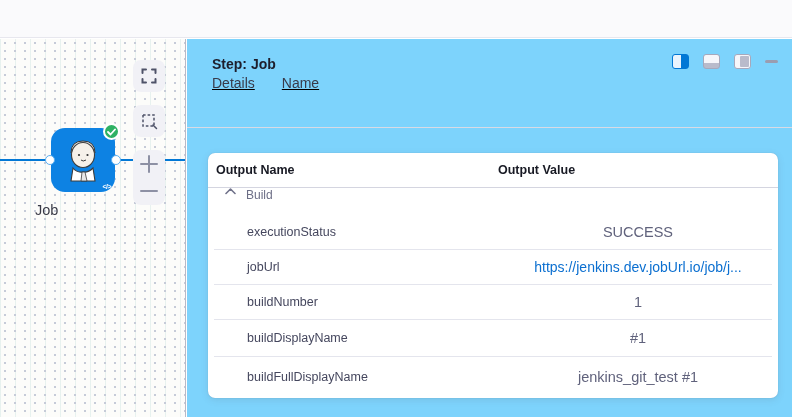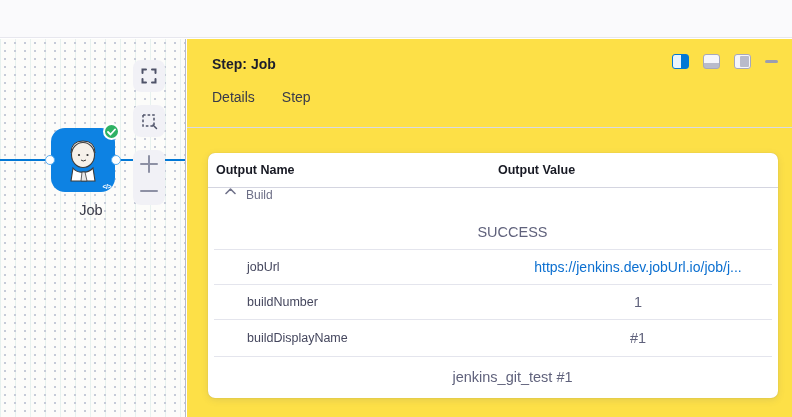--- a/index.html
+++ b/index.html
@@ -16,41 +16,41 @@
       linear-gradient(to right, rgba(199,225,221,0.38) 1px, transparent 1px);
     background-size:10px 8px, 15px 15px;
     border-right:1px solid #b8bac7; }
   .edge-line { position:absolute; left:0; top:120px; width:100%; height:2px; background:#0278d5; }
   .node { position:absolute; left:51px; top:89px; width:64px; height:64px; background:#0d82e3; border-radius:14px; cursor:pointer; }
   .node svg.jenkins { position:absolute; left:12px; top:9px; }
   .badge { position:absolute; right:-5px; top:-5px; width:17px; height:17px; border-radius:50%; background:#2eb163; border:2px solid #fff; display:flex; align-items:center; justify-content:center; }
   .code-glyph { position:absolute; right:4px; bottom:2px; color:#fff; font-size:7px; font-weight:bold; letter-spacing:-0.5px; }
   .port { position:absolute; top:50%; width:10px; height:10px; margin-top:-5px; background:#fff; border:1.5px solid #59aef0; border-radius:50%; }
   .port-left { left:-6px; } .port-right { right:-6px; }
-  .node-label { position:absolute; left:59px; top:163px; width:64px; text-align:center; font-size:14.5px; color:#383946; }
+  .node-label { position:absolute; left:35px; top:163px; width:64px; text-align:left; font-size:14.5px; color:#383946; }
 
   .canvas-toolbar { position:absolute; left:133px; top:21px; width:32px; }
   .tool-btn { width:32px; height:32px; background:#f1f1f6; border:none; border-radius:8px; display:flex; align-items:center; justify-content:center; cursor:pointer; }
   .tool-btn + .tool-btn, .zoom-group { margin-top:13px; }
   .zoom-group { width:32px; height:55px; background:#f1f1f6; border-radius:8px; display:flex; flex-direction:column; position:relative; z-index:2; }
   .zoom-group button { flex:1; background:transparent; border:none; display:flex; align-items:center; justify-content:center; cursor:pointer; }
 
   
-  .panel { position:absolute; left:187px; top:39px; width:605px; height:378px; background:#fde047; }
+  .panel { position:absolute; left:187px; top:39px; width:605px; height:378px; background:#7dd3fc; }
   .panel-title { position:absolute; left:25px; top:17px; font-size:14px; font-weight:700; color:#1d1e2c; }
   .view-controls { position:absolute; right:14px; top:15px; display:flex; align-items:center; gap:14px; }
   .vc { display:inline-block; cursor:pointer; }
   .vc-split { width:17px; height:15px; border-radius:3px; }
   .vc1 { border:1.5px solid #0278d5; background:linear-gradient(to right, #eaf4fd 50%, #0278d5 50%); }
   .vc2 { border:1.5px solid #a6a8bc; background:linear-gradient(to bottom, #f6f6fa 58%, #b9bbcb 58%); }
   .vc3 { border:1.5px solid #a6a8bc; background:#f6f6fa; position:relative; }
   .vc3 .inner { position:absolute; right:1px; top:1px; bottom:1px; width:58%; background:#b9bbcb; border-radius:1px; }
   .vc-min { width:13px; height:2.5px; background:#9b9db0; border-radius:2px; }
 
-  .tabs { position:absolute; left:25px; top:50px; display:flex; }
+  .tabs { position:absolute; left:25px; top:36px; display:flex;text-decoration:underline; }
   .tab { position:relative; margin-right:27px; padding-bottom:13px; font-size:14px; color:#383a4a; cursor:pointer; }
   .tab.active { font-weight:700; color:#14151f; }
   .tab.active::after { content:""; position:absolute; left:-6px; right:-6px; bottom:-1px; height:3px; background:#0278d5; border-radius:3px; }
   .tabs-border { position:absolute; left:0; top:88px; width:100%; height:1px; background:#d9dae4; }
 
   
   .card { position:absolute; left:21px; top:114px; width:570px; height:245px; background:#fff; border-radius:7px;
     box-shadow:0 0 1px rgba(40,41,61,0.25), 0 2px 7px rgba(96,97,112,0.16); }
   .thead { height:35px; display:flex; align-items:center; padding:0 8px; border-bottom:1px solid #d4d5e0; }
   .th { font-size:12.5px; font-weight:700; color:#181a24; }
@@ -131,51 +131,53 @@
     <span class="vc vc-split vc1"></span>
     <span class="vc vc-split vc2"></span>
     <span class="vc vc-split vc3">
         <span class="inner"></span>
       </span>
     <span class="vc vc-min"></span>
   </div>
 
   <div class="tabs" id="tabs">
       <div class="tab">Details</div>
-      <div class="tab">Step</div>
+      <div class="tab">Name</div>
     </div>
   <div class="tabs-border"></div>
 
   <div class="card">
     <div class="thead">
       <div class="th th-name">Output Name</div>
       <div class="th">Output Value</div>
     </div>
     <div class="group-row">
       <span class="chev">
         <svg width="11" height="7" viewBox="0 0 11 7" fill="none">
             <polyline points="1,5.5 5.5,1 10,5.5" stroke="#70728a" stroke-width="1.6" stroke-linecap="round" stroke-linejoin="round"></polyline>
           </svg>
       </span>
       <span>Build</span>
     </div>
     <div id="rows">
         <div class="row no-divider" style="height: 35px;">
+          <div class="key">executionStatus</div>
           <div class="val">SUCCESS</div>
         </div>
         <div class="row" style="height: 35px;">
           <div class="key">jobUrl</div>
           <a class="val link">https://jenkins.dev.jobUrl.io/job/j...</a>
         </div>
         <div class="row" style="height: 35px;">
           <div class="key">buildNumber</div>
           <div class="val">1</div>
         </div>
         <div class="row" style="height: 37px;">
           <div class="key">buildDisplayName</div>
           <div class="val">#1</div>
         </div>
         <div class="row" style="height: 42px;">
+          <div class="key">buildFullDisplayName</div>
           <div class="val">jenkins_git_test #1</div>
         </div>
       </div>
   </div>
 </div>
 
 </body></html>

